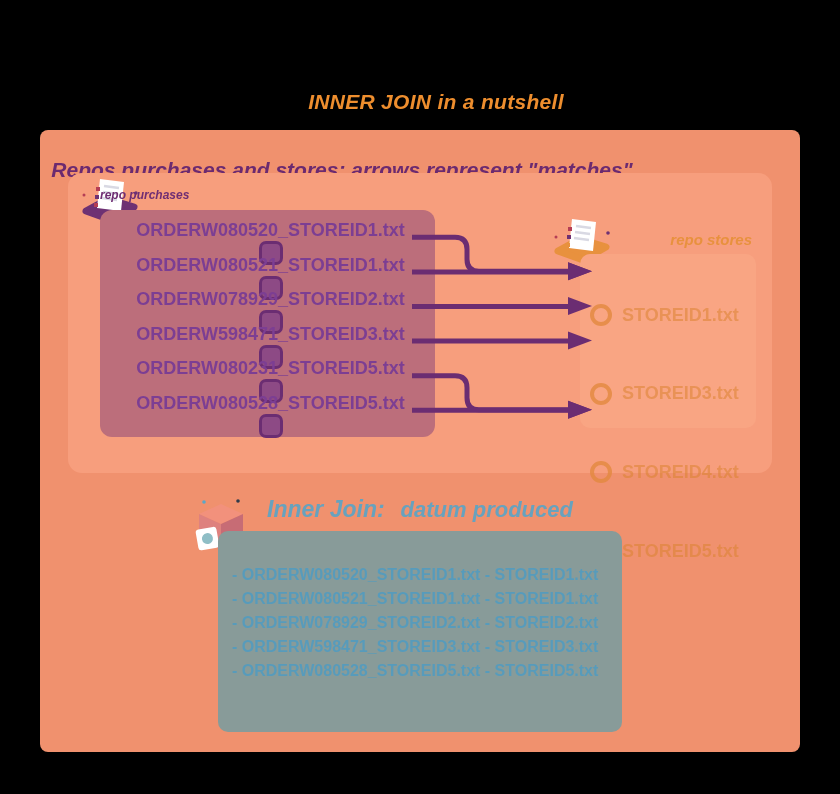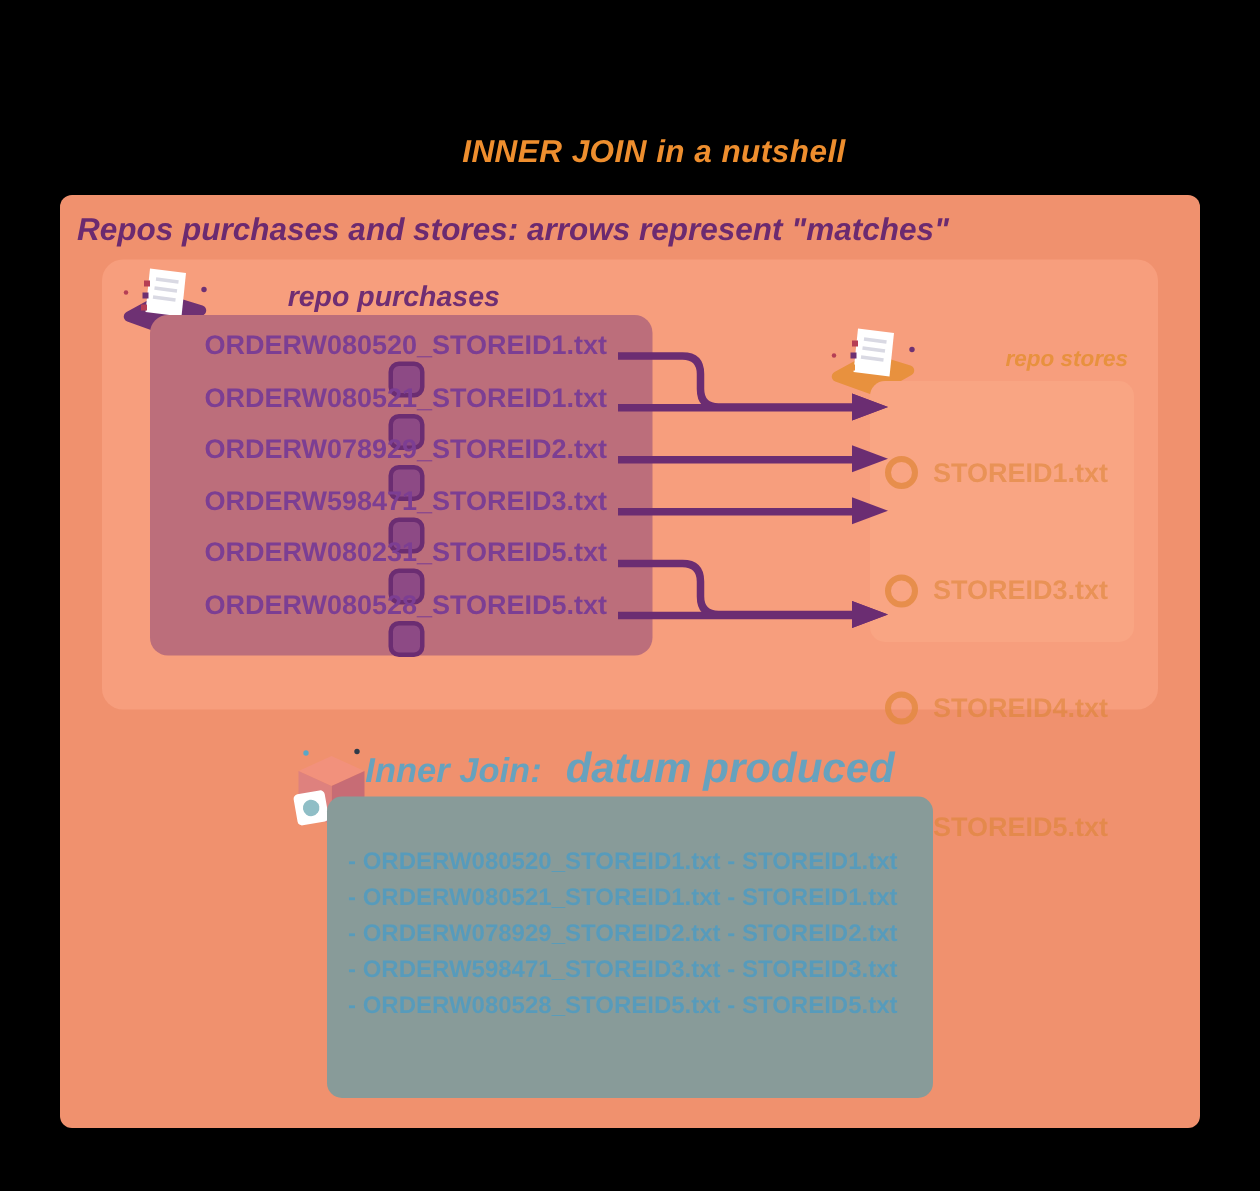--- a/index.html
+++ b/index.html
@@ -1,42 +1,42 @@
 <!DOCTYPE html>
 <html><head>
 <meta charset="utf-8">
 <style>
   html,body{margin:0;padding:0;background:#000;}
   body{width:840px;height:794px;position:relative;font-family:"Liberation Sans",sans-serif;overflow:hidden;}
   .abs{position:absolute;}
   .page-title{top:90px;left:0;width:840px;text-align:center;color:#EE8E2E;
     font-size:21px;font-weight:bold;font-style:italic;letter-spacing:.3px;padding-left:16px;}
   .outer-panel{left:40px;top:130px;width:760px;height:622px;background:#F0916E;border-radius:8px;}
-  .panel-header{left:40px;top:142px;width:604px;text-align:center;color:#6B2A70;
+  .panel-header{left:40px;top:158px;width:604px;text-align:center;color:#6B2A70;
     font-size:21px;font-weight:bold;font-style:italic;}
   .match-wrapper{left:68px;top:173px;width:704px;height:300px;background:#F79E7D;border-radius:14px;}
-  .purchases-label{left:100px;top:188px;width:325px;text-align:center;color:#6F2E73;
-    font-size:19px;font-weight:bold;font-style:italic;}
+  .purchases-label{left:100px;top:188px;width:325px;text-align:left;color:#6F2E73;
+    font-size:12px;font-weight:bold;font-style:italic;}
   .purchases-box{left:100px;top:210px;width:335px;height:227px;background:#BC6E7B;
     border-radius:12px;box-sizing:border-box;padding-top:10px;}
   .p-row{height:34.6px;display:flex;align-items:center;justify-content:space-between;
     padding:0 12px 0 18px;flex-direction:column;}
   .p-text{color:#7C3E93;font-size:18px;font-weight:bold;white-space:nowrap;}
   .p-dot{width:18px;height:18px;background:#8D4A85;border:3px solid #6B2D72;border-radius:7px;flex:0 0 auto;}
   .stores-label{left:580px;top:231px;width:172px;text-align:right;color:#E8913E;
     font-size:15px;font-weight:bold;font-style:italic;}
   .stores-box{left:580px;top:254px;width:176px;height:174px;background:#F9A583;border-radius:10px;}
   .s-row{height:34.6px;display:flex;align-items:center;gap:10px;padding-left:10px;margin-top:44px;}
   .s-ring{width:14px;height:14px;border:4px solid #E2883E;border-radius:50%;opacity:.8;flex:0 0 auto;}
   .s-text{color:#DC8332;opacity:.55;font-size:18px;font-weight:bold;white-space:nowrap;}
   .arrows-layer{left:0;top:0;pointer-events:none;}
   .result-title{top:496px;left:0;width:840px;text-align:center;color:#67A2BE;
     font-weight:bold;font-style:italic;}
   .result-title .t-main{font-size:23px;}
-  .result-title .t-sub{font-size:28px;margin-left:16px;}
+  .result-title .t-sub{font-size:22px;margin-left:16px;}
   .result-box{left:218px;top:531px;width:404px;height:201px;background:#889B99;
     border-radius:10px;box-sizing:border-box;padding:32px 6px 0 14px;}
   .r-row{color:#4F9CC2;opacity:.85;font-size:16px;font-weight:bold;line-height:24px;white-space:nowrap;}
   .icon{pointer-events:none;}
 </style>
 </head>
 <body>
 
 <div class="abs page-title">INNER JOIN in a nutshell</div>
 

